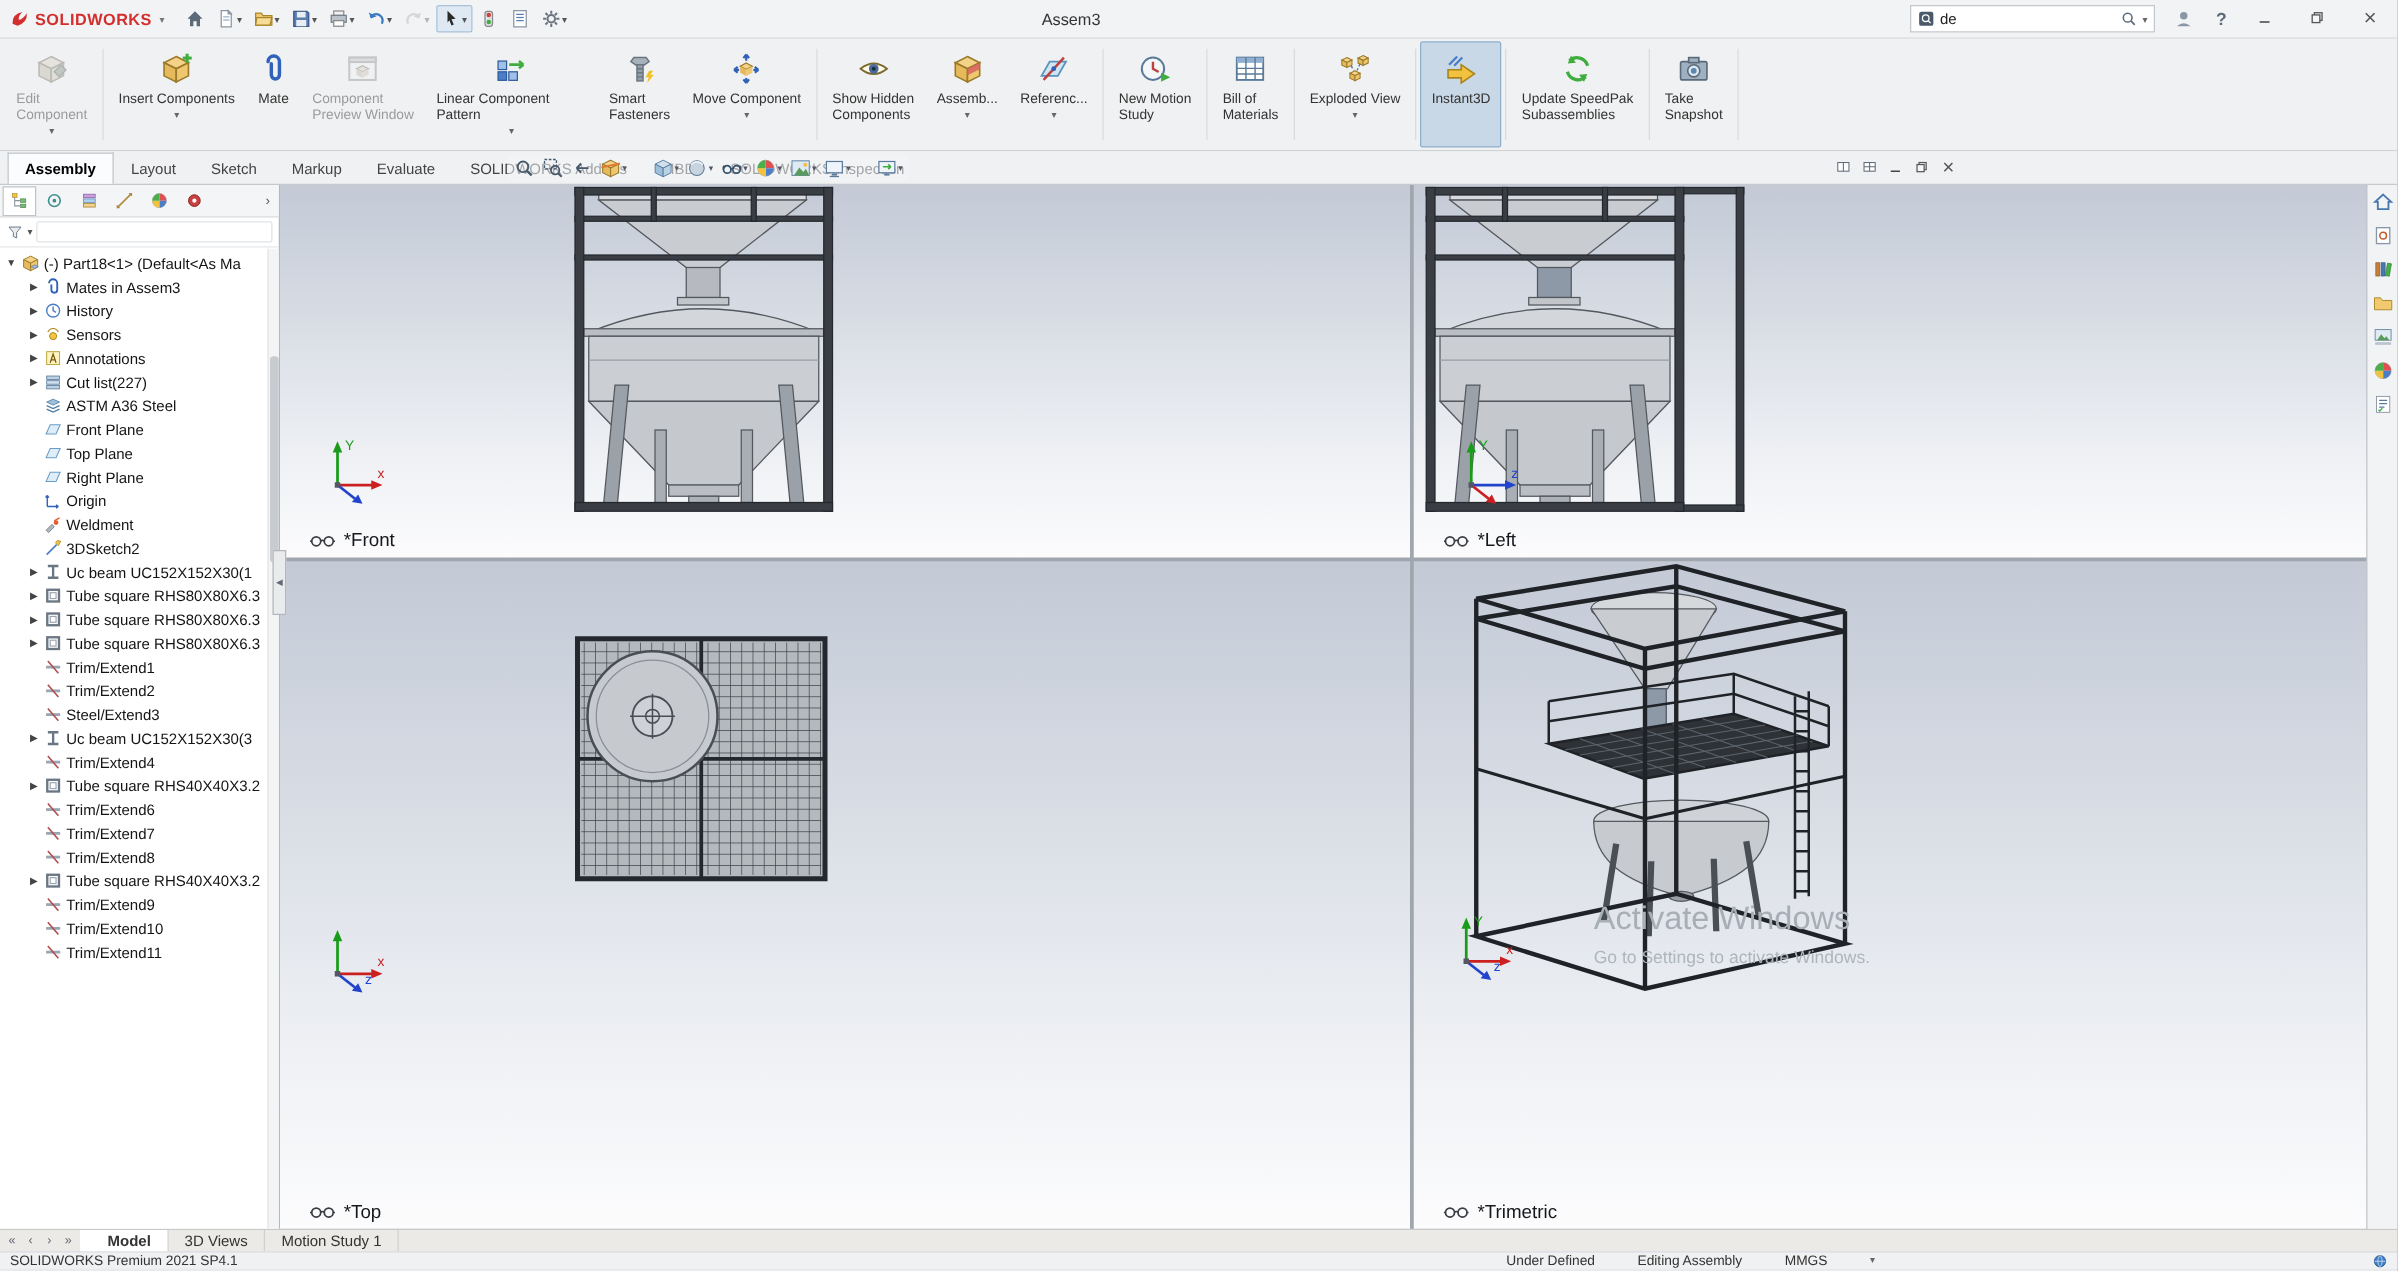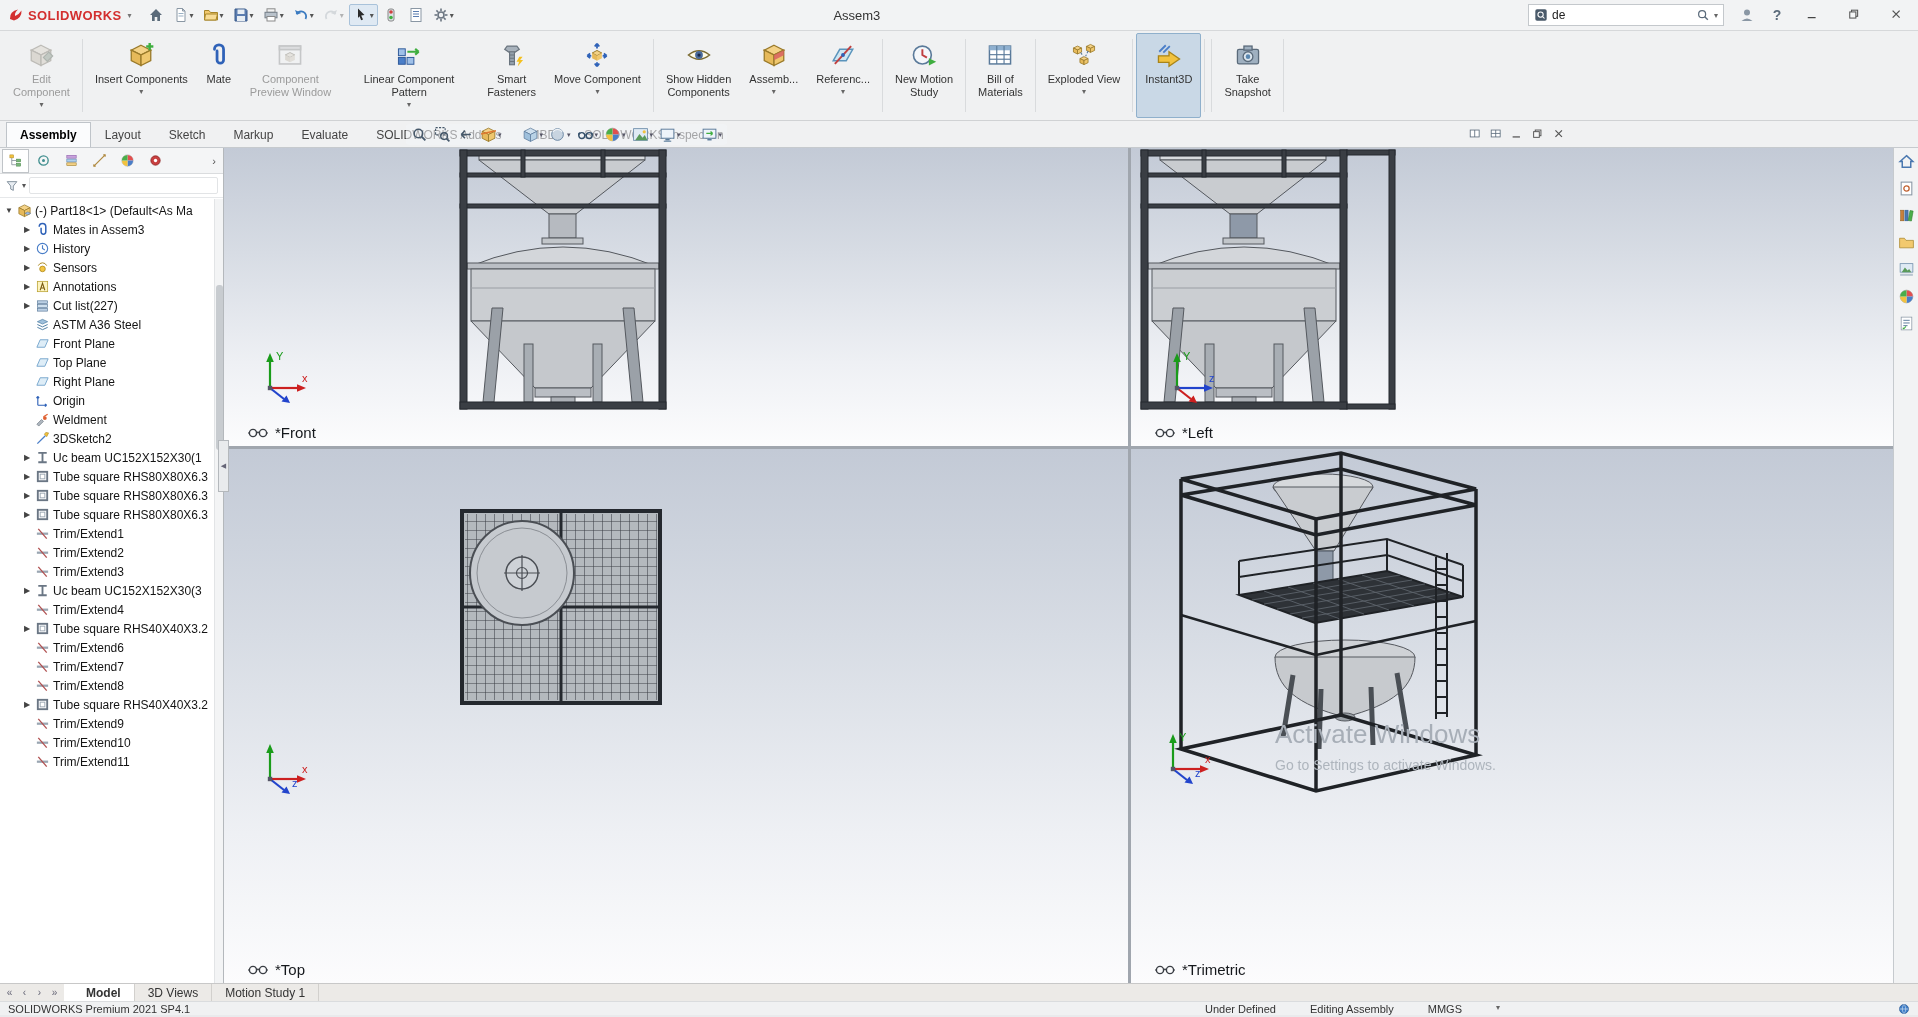--- a/index.html
+++ b/index.html
@@ -24,21 +24,21 @@
   #searchbox .caret{font-size:8px;color:#666;}
   .tb-round{width:30px;height:100%;display:flex;align-items:center;justify-content:center;color:#5a6a7a;font-weight:bold;font-size:14px;}
   #winctl{display:flex;height:100%;}
   .winbtn{width:42px;height:100%;display:flex;align-items:center;justify-content:center;}
 
   
   #ribbon{height:90px;background:#f0f1f2;border-bottom:1px solid #d0d2d4;display:flex;padding:2px 4px;}
   #ribbon-buttons{display:flex;align-items:stretch;}
   .rbtn{display:flex;flex-direction:column;align-items:center;padding:6px 8px 2px;border:1px solid transparent;border-radius:2px;}
   .rbtn .ricon{height:30px;display:flex;align-items:center;}
-  .rbtn .rlabel{font-size:11px;line-height:1.2;text-align:center;color:#333;margin-top:3px;white-space:pre-line;max-width:120px;}
+  .rbtn .rlabel{font-size:11px;line-height:1.2;text-align:left;color:#333;margin-top:3px;white-space:pre-line;max-width:120px;}
   .rbtn .rcaret{font-size:8px;color:#666;margin-top:1px;height:10px;}
   .rbtn.disabled .rlabel{color:#9b9b9b;}
   .rbtn.disabled .ricon{opacity:.45;filter:grayscale(85%);}
   .rbtn.active{background:#c9d8e6;border-color:#8fb0cc;}
   .rsep{width:1px;background:#d9dbdd;margin:6px 3px;}
 
   
   #tabstrip{height:27px;background:#f0f1f2;border-bottom:1px solid #c6cace;display:flex;align-items:center;padding-left:6px;}
   .ctab{padding:5px 13px;font-size:12px;color:#444;border:1px solid transparent;border-bottom:none;}
   .ctab.active{background:#fbfcfd;border-color:#bfc4c9;color:#000;font-weight:bold;}
@@ -452,20 +452,33 @@
         <span class="ricon">
           <svg width="26" height="26" viewBox="0 0 16 16">
             <polygon points="1.5,12.5 8,12.5 8,15 14.5,10.5 8,6 8,8.5 1.5,8.5" fill="#f2c23e" stroke="#a8841a" stroke-width=".8"></polygon>
             <path d="M2 6 L6 2 M4.5 6.5 L8.5 2.5" stroke="#4a7ec8" stroke-width="1.1"></path>
           </svg>
         </span>
         <span class="rlabel">Instant3D</span>
         <span class="rcaret"></span>
       </div>
       <div class="rsep"></div>
+      <div class="rbtn">
+        <span class="ricon">
+          <svg width="26" height="26" viewBox="0 0 16 16">
+            <path d="M13 6.5 A5.5 5.5 0 0 0 4 4" fill="none" stroke="#3fae3f" stroke-width="1.6"></path>
+            <polygon points="4.8,1.5 3.2,5.4 7.2,5" fill="#3fae3f"></polygon>
+            <path d="M3 9.5 A5.5 5.5 0 0 0 12 12" fill="none" stroke="#3fae3f" stroke-width="1.6"></path>
+            <polygon points="11.2,14.5 12.8,10.6 8.8,11" fill="#3fae3f"></polygon>
+          </svg>
+        </span>
+        <span class="rlabel">Update SpeedPak
+Subassemblies</span>
+        <span class="rcaret"></span>
+      </div>
       <div class="rsep"></div>
       <div class="rbtn">
         <span class="ricon">
           <svg width="26" height="26" viewBox="0 0 16 16">
             <rect x="1.5" y="4.5" width="13" height="9" rx="1" fill="#9fb0c0" stroke="#5a6a7a" stroke-width=".8"></rect>
             <rect x="5.5" y="2.5" width="5" height="2.5" fill="#9fb0c0" stroke="#5a6a7a" stroke-width=".8"></rect>
             <circle cx="8" cy="9" r="3" fill="#dce6ee" stroke="#5a6a7a" stroke-width=".8"></circle>
             <circle cx="8" cy="9" r="1.4" fill="#5a87b0"></circle>
           </svg>
         </span>
@@ -769,21 +782,21 @@
           <span class="tlabel">Trim/Extend2</span>
         </div>
         <div class="trow">
           <span class="arr"></span>
           <span class="ticon">
             <svg width="15" height="15" viewBox="0 0 16 16">
               <rect x="2" y="7" width="12" height="2.4" fill="#9aa6b2"></rect>
               <path d="M3.5 3 L12.5 13.5" stroke="#b05050" stroke-width="1.4"></path>
             </svg>
           </span>
-          <span class="tlabel">Trim/Extend3</span>
+          <span class="tlabel">Steel/Extend3</span>
         </div>
         <div class="trow">
           <span class="arr">▶</span>
           <span class="ticon">
             <svg width="15" height="15" viewBox="0 0 16 16">
               <path d="M3.5 3 H12.5 M3.5 13 H12.5 M8 3 V13" stroke="#6a7684" stroke-width="2"></path>
             </svg>
           </span>
           <span class="tlabel">Uc beam UC152X152X30(3</span>
         </div>

